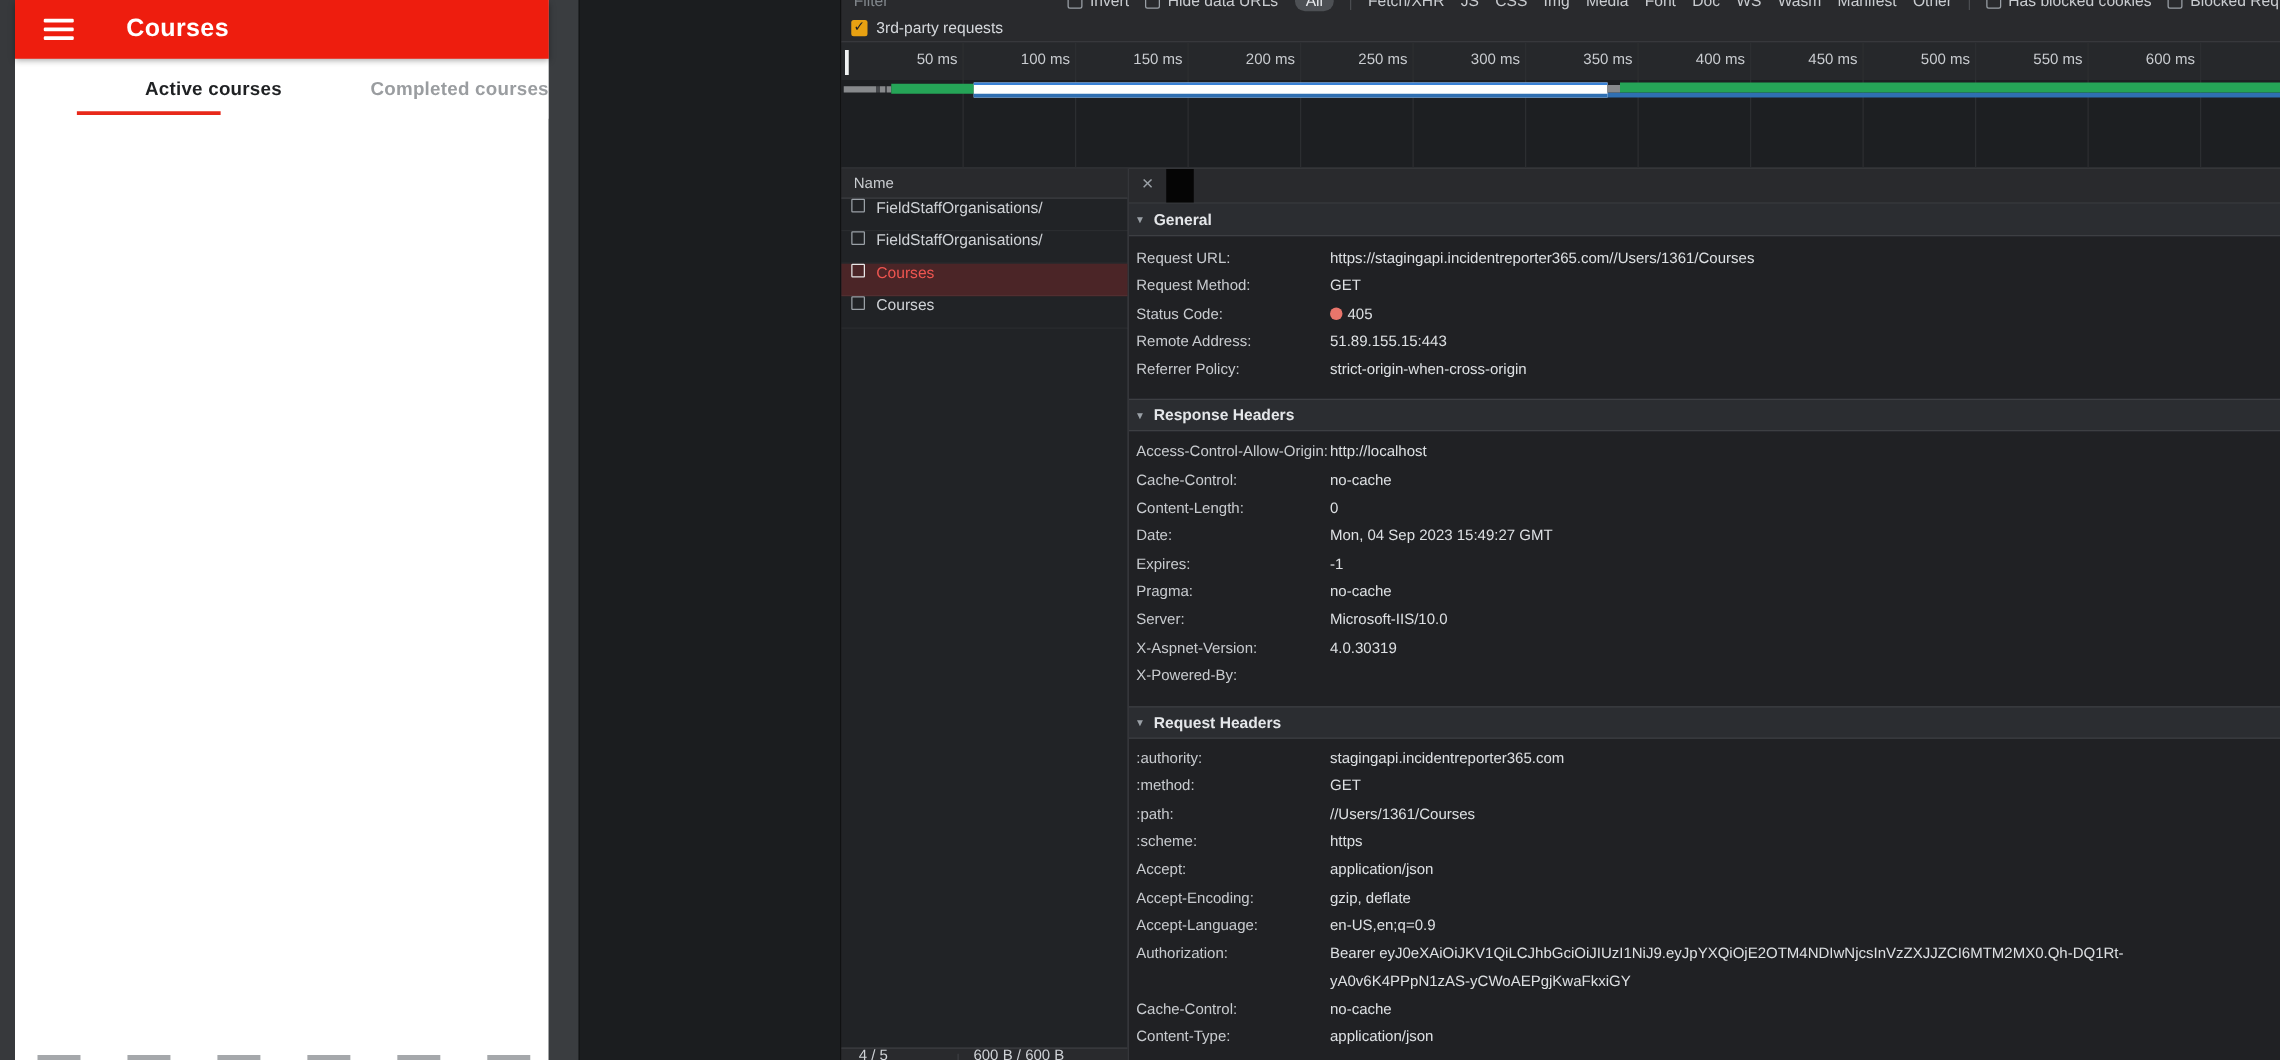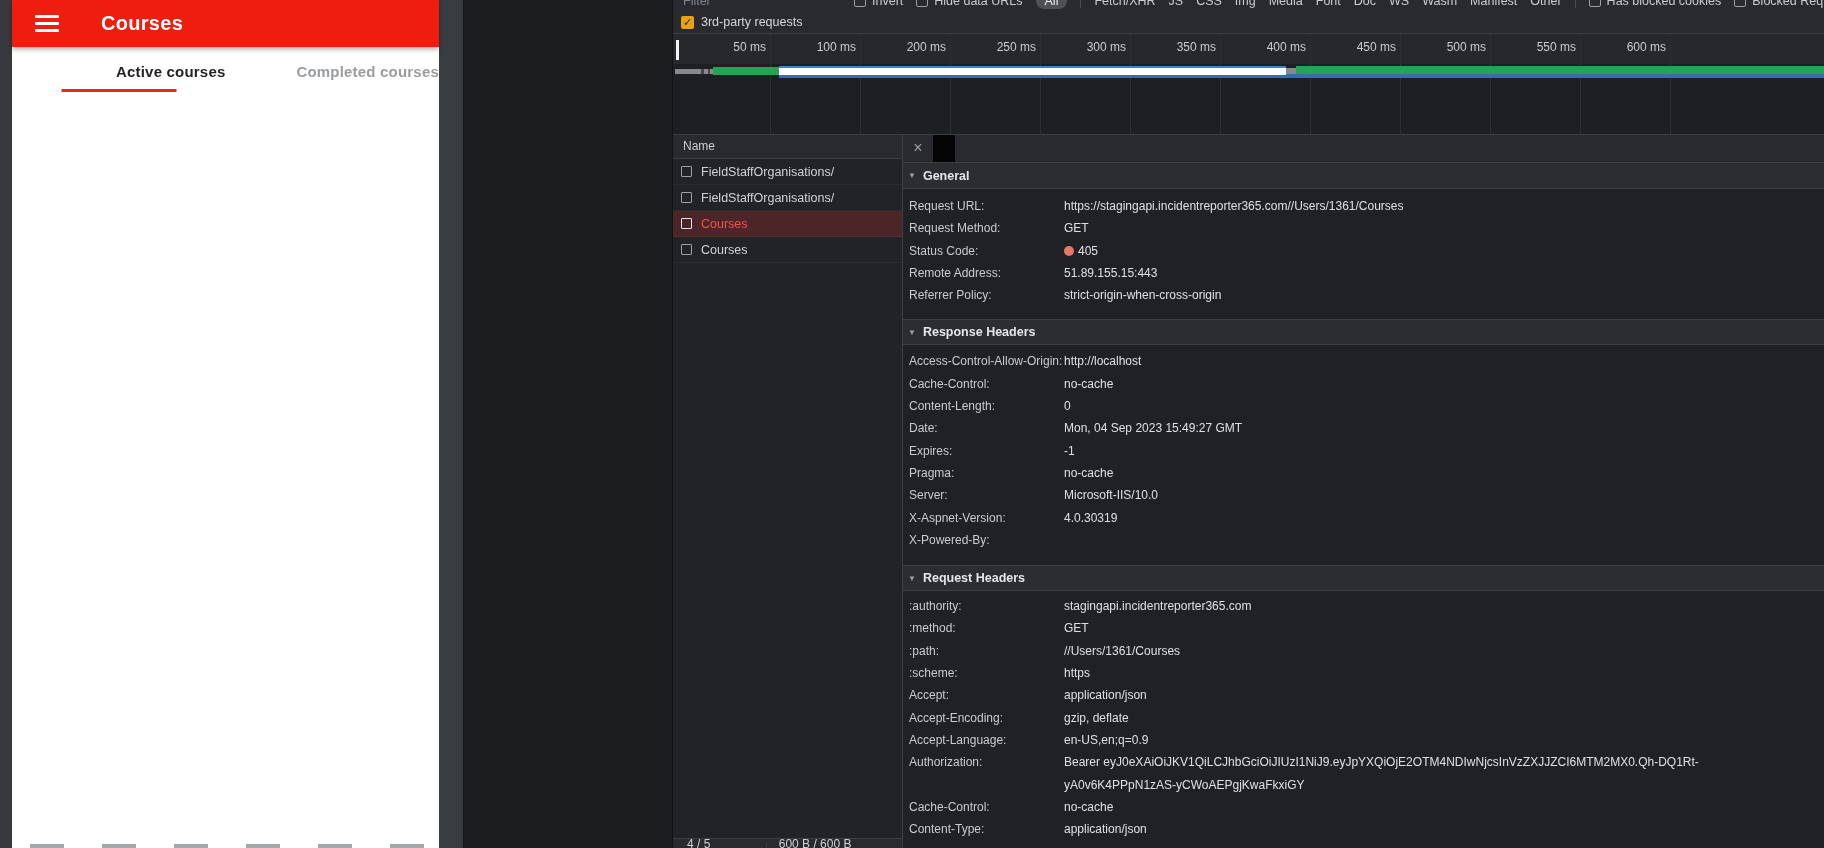--- a/index.html
+++ b/index.html
@@ -68,21 +68,21 @@
              border-top:2px solid #3a82d6; border-bottom:3px solid #2f6fb2; }
   .wf.gray2 { left:613px; top:34px; width:10px; height:6px; background:#87898c; }
   .wf.green2 { left:623px; top:32px; width:529px; height:8px; background:#25a457; }
 
   
   .dt-main { display:flex; height:713px; }
 
   .req-list { width:230px; flex:none; border-right:1px solid #3c3e42; position:relative; background:#212326; }
   .req-header { height:24px; line-height:23px; padding-left:10px; background:#292a2d;
              border-bottom:1px solid #3c3e42; color:#c9ccd0; font-size:12px; }
-  .req-row { height:26px; display:flex; align-items:center; font-size:12.5px; color:#cfd2d6;
+  .req-row { height:26px; display:flex; font-size:12.5px; color:#cfd2d6;
              border-bottom:1px solid rgba(255,255,255,.045); cursor:pointer; }
   .req-cb { width:11px; height:11px; border:1px solid #9aa0a6; border-radius:1px; margin:0 9px 0 8px; flex:none; }
   .req-row.selected { background:#4b2527; }
   .req-row.selected .req-name { color:#ee5550; }
   .req-row.selected .req-cb { border-color:#e8e8e8; }
   .req-summary { position:absolute; top:703px; left:0; right:0; height:24px; background:#292a2d;
              border-top:1px solid #3c3e42; display:flex; align-items:center; font-size:12px; color:#cfd2d6; }
   .req-summary span:first-child { margin-left:14px; }
   .sum-sep { width:1px; height:16px; background:#3c3e42; margin:0 12px; }
 
@@ -182,20 +182,23 @@
 
     <div class="dt-timeline">
       <div class="ticks">
         <div class="tick-cell">
             <span class="tick-label">50 ms</span>
           </div>
           <div class="tick-cell">
             <span class="tick-label">100 ms</span>
           </div>
           <div class="tick-cell">
+            <span class="tick-label">150 ms</span>
+          </div>
+          <div class="tick-cell">
             <span class="tick-label">200 ms</span>
           </div>
           <div class="tick-cell">
             <span class="tick-label">250 ms</span>
           </div>
           <div class="tick-cell">
             <span class="tick-label">300 ms</span>
           </div>
           <div class="tick-cell">
             <span class="tick-label">350 ms</span>

